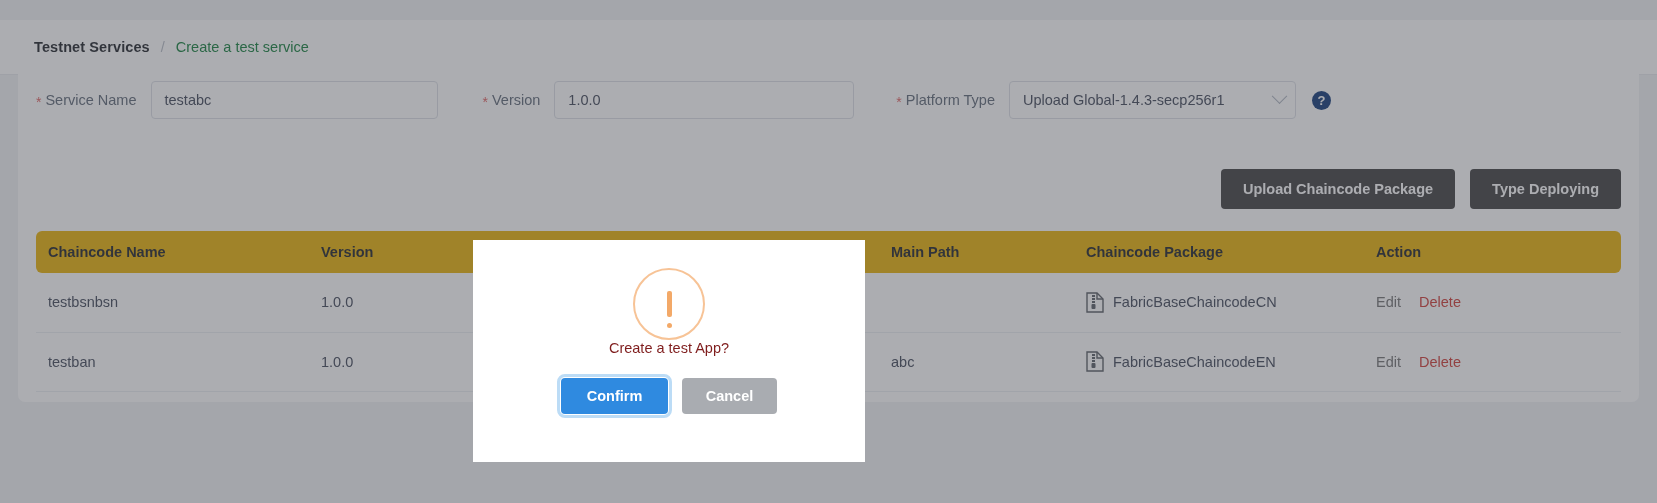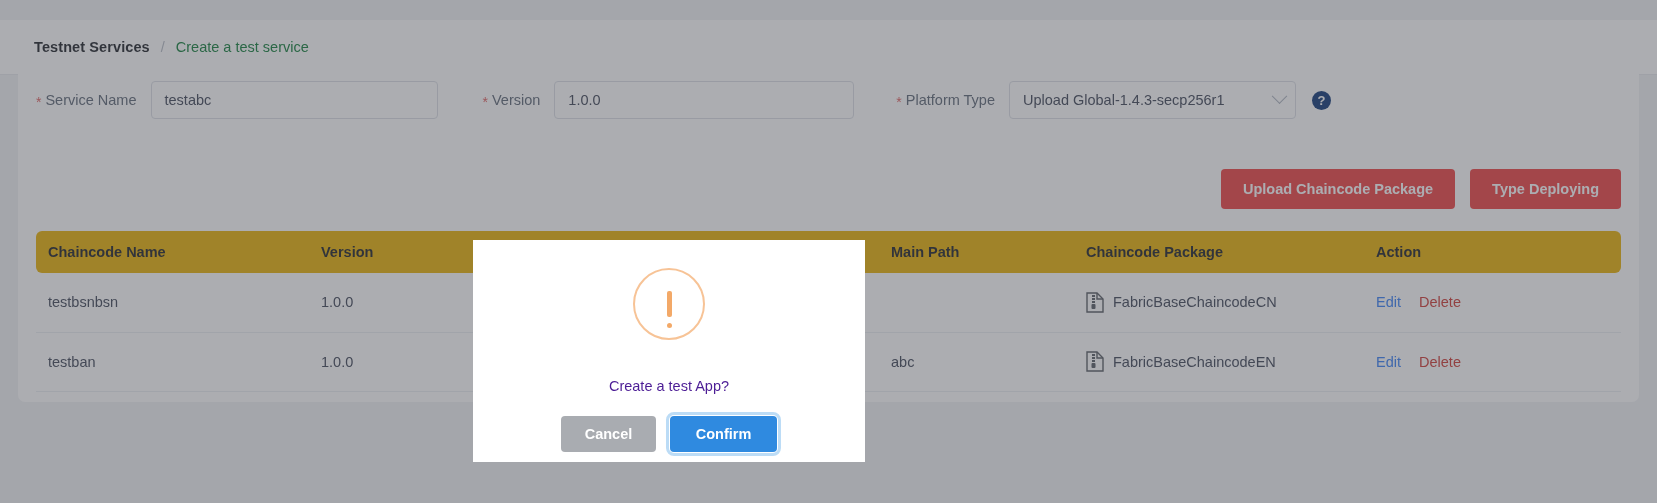--- a/index.html
+++ b/index.html
@@ -129,21 +129,21 @@
 
   
   #btn-row {
     display: flex;
     justify-content: flex-end;
     padding-right: 18px;
     gap: 15px;
     margin-top: 24px;
   }
   .primary-btn {
-    background: #ef4444;
+    background: #404040;
     color: #ffffff;
     border: none;
     border-radius: 4px;
     height: 40px;
     padding: 12px 22px;
     font-size: 14.5px;
     font-weight: bold;
     font-family: "Liberation Sans", sans-serif;
     cursor: pointer;
   }
@@ -173,21 +173,21 @@
     padding-left: 10px;
     border-bottom: 1px solid #eceef2;
     vertical-align: middle;
   }
   #tbl tbody tr:last-child td { border-bottom: 1px solid #eceef2; }
   #tbl tbody td:first-child { padding-left: 12px; }
 
   .pkg-cell { display: flex; align-items: center; gap: 9px; }
   .zip-icon { flex: 0 0 auto; }
 
-  .act-edit   { color: #3b82f6; cursor: pointer; margin-top: 36px; }
+  .act-edit   { color: #737373; cursor: pointer; margin-top: 36px; }
   .act-delete { color: #cf3b36; cursor: pointer; margin-left: 14px; }
 
   
   #overlay {
     position: absolute;
     inset: 0;
     background: rgba(70,74,82,0.45);
     z-index: 10;
   }
   #modal {
@@ -223,23 +223,22 @@
     content: "";
     position: absolute;
     left: 0;
     top: 32px;
     width: 5px;
     height: 5px;
     border-radius: 50%;
     background: #f3a968;
   }
   #modal-msg {
-    margin-top: 38px;
-    font-size: 14.5px;
-    color: #4c1d95;
+    font-size: 14.5px;
+    color: #7f1d1d;
   }
   #modal-btns {
     margin-top: 22px;
     display: flex;
     gap: 14px;
   }
   #confirm-btn {
     background: #2f8ae0;
     color: #ffffff;
     border: none;
@@ -393,16 +392,16 @@
 </div>
 
 <div id="overlay"></div>
 
 <div id="modal">
   <div id="warn-icon">
     <div class="bang"></div>
   </div>
   <div id="modal-msg">Create a test App?</div>
   <div id="modal-btns">
+    <button id="confirm-btn">Confirm</button>
     <button id="cancel-btn">Cancel</button>
-    <button id="confirm-btn">Confirm</button>
   </div>
 </div>
 
 </body></html>

